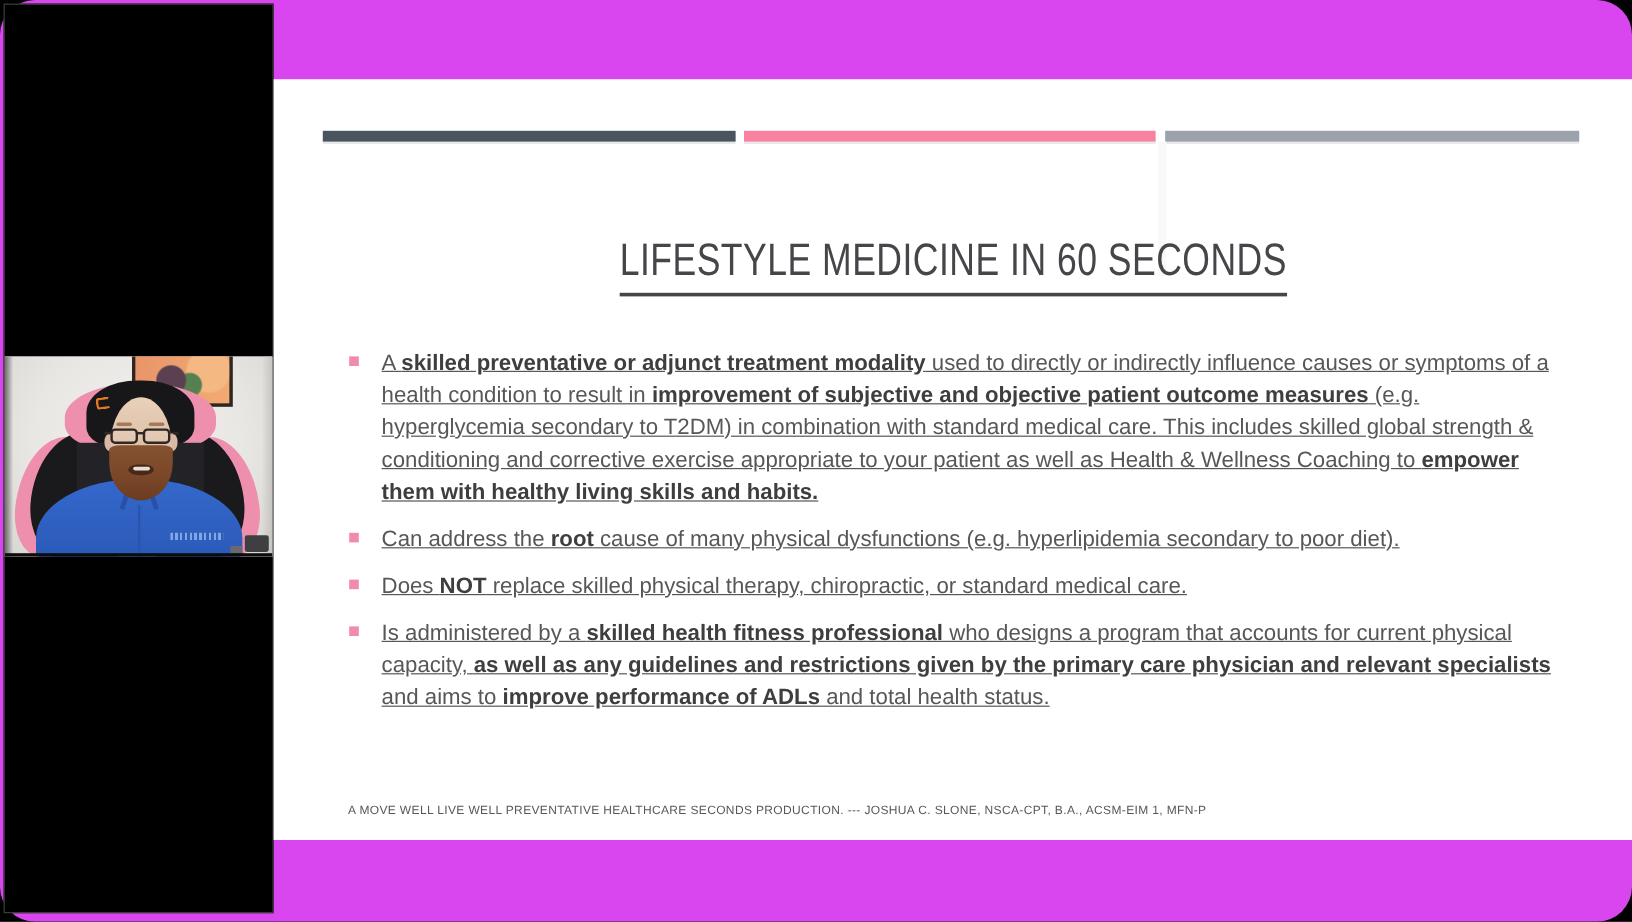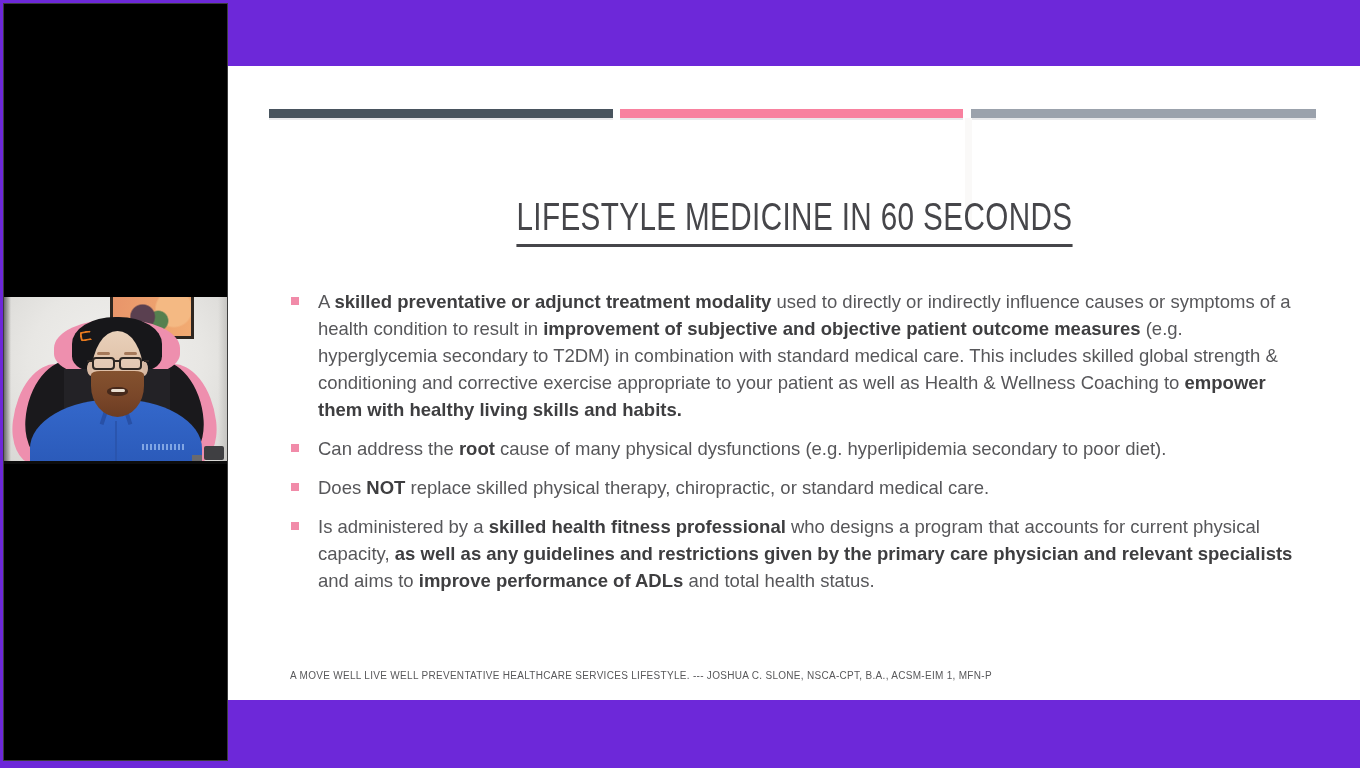--- a/index.html
+++ b/index.html
@@ -1,18 +1,18 @@
 <!DOCTYPE html>
 <html style="--marker-color: #f18ba9;"><head>
 <meta charset="utf-8">
 <style>
   * { margin:0; padding:0; box-sizing:border-box; }
   html,body { width:1360px; height:768px; background:#000; overflow:hidden;
               font-family:"Liberation Sans", sans-serif; }
-  .stage { position:absolute; inset:0; background:#6d28d9; }
+  .stage { position:absolute; inset:0; background:#d946ef;border-radius:29px; }
 
   
   .video-panel { position:absolute; left:3px; top:3px; width:225px; height:758px;
                  background:#000; border:1px solid #3c3c3c; }
   .webcam { position:absolute; left:0; top:293px; width:223px; height:167px;
             background:#e8e7e4; overflow:hidden; }
   .wall { position:absolute; inset:0;
           background:radial-gradient(ellipse at 50% 40%, #f1f0ee 0%, #e8e7e4 55%, #d7d6d3 100%); }
   .door-line { position:absolute; right:0; top:0; width:9px; height:100%;
                background:linear-gradient(to right, rgba(0,0,0,0), #c6c5c2); }
@@ -88,21 +88,21 @@
   .bar-3 { left:743px; width:345px; }
   .faint-line { position:absolute; left:737px; top:52px; width:7px; height:112px; background:#faf9f8; }
 
   .slide-title { position:absolute; top:130px; left:0; right:0; text-align:center; }
   .slide-title span { display:inline-block; font-size:38px; font-weight:400;
                       letter-spacing:.5px; color:#46464a;
                       border-bottom:3px solid #46464a; padding-bottom:5px;
                       transform:scaleX(.78); transform-origin:50% 50%; white-space:nowrap; }
 
   .bullets { position:absolute; top:222px; left:90px; width:985px; list-style:none;
-             font-size:18.5px; line-height:27px; color:#57575a; }
+             font-size:18.5px; line-height:27px; color:#57575a;text-decoration:underline; }
   .bullets li { position:relative; margin-bottom:12px; }
   .bullets li::before { content:""; position:absolute; left:-27px; top:9px;
                         width:8px; height:8px; background:var(--marker-color,#f18ba9); }
   .bullets .b { font-weight:700; color:#3e3e40; }
 
   .slide-footer { position:absolute; top:604px; left:62px; font-size:10px;
                   letter-spacing:.3px; color:#58585a; white-space:nowrap; }
 </style>
 </head>
 <body>
@@ -161,16 +161,16 @@
       <span style="color: rgb(70, 70, 74); border-bottom-color: rgb(70, 70, 74);">LIFESTYLE MEDICINE IN 60 SECONDS</span>
     </h1>
 
     <ul class="bullets" id="bullets">
         <li><span>A </span><span class="b">skilled preventative or adjunct treatment modality</span><span> used to directly or indirectly influence causes or symptoms of a health condition to result in </span><span class="b">improvement of subjective and objective patient outcome measures</span><span> (e.g. hyperglycemia secondary to T2DM) in combination with standard medical care. This includes skilled global strength &amp; conditioning and corrective exercise appropriate to your patient as well as Health &amp; Wellness Coaching to </span><span class="b">empower them with healthy living skills and habits.</span></li>
         <li><span>Can address the </span><span class="b">root</span><span> cause of many physical dysfunctions (e.g. hyperlipidemia secondary to poor diet).</span></li>
         <li><span>Does </span><span class="b">NOT</span><span> replace skilled physical therapy, chiropractic, or standard medical care.</span></li>
         <li><span>Is administered by a </span><span class="b">skilled health fitness professional</span><span> who designs a program that accounts for current physical capacity, </span><span class="b">as well as any guidelines and restrictions given by the primary care physician and relevant specialists</span><span> and aims to </span><span class="b">improve performance of ADLs</span><span> and total health status.</span></li>
       </ul>
 
-    <div class="slide-footer">A MOVE WELL LIVE WELL PREVENTATIVE HEALTHCARE SERVICES LIFESTYLE. --- JOSHUA C. SLONE, NSCA-CPT, B.A., ACSM-EIM 1, MFN-P</div>
+    <div class="slide-footer">A MOVE WELL LIVE WELL PREVENTATIVE HEALTHCARE SECONDS PRODUCTION. --- JOSHUA C. SLONE, NSCA-CPT, B.A., ACSM-EIM 1, MFN-P</div>
   </div>
 
 </div>
 
 </body></html>

